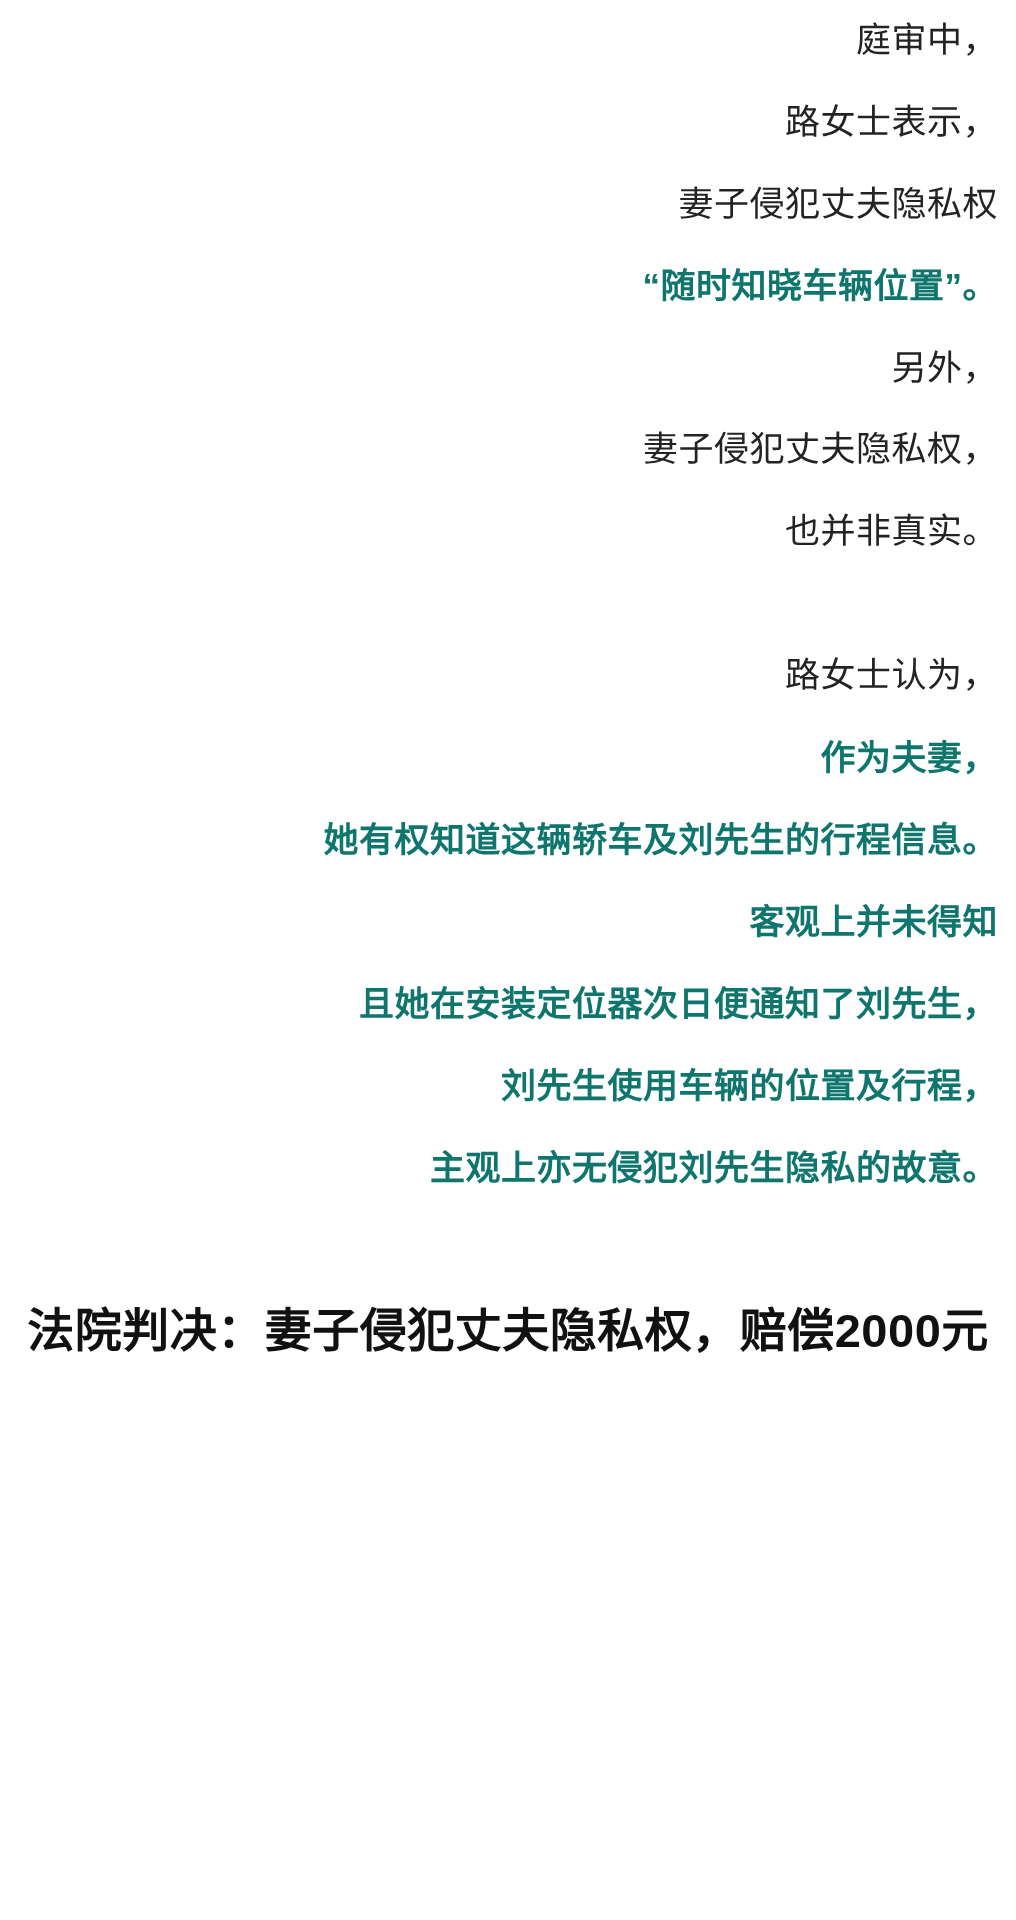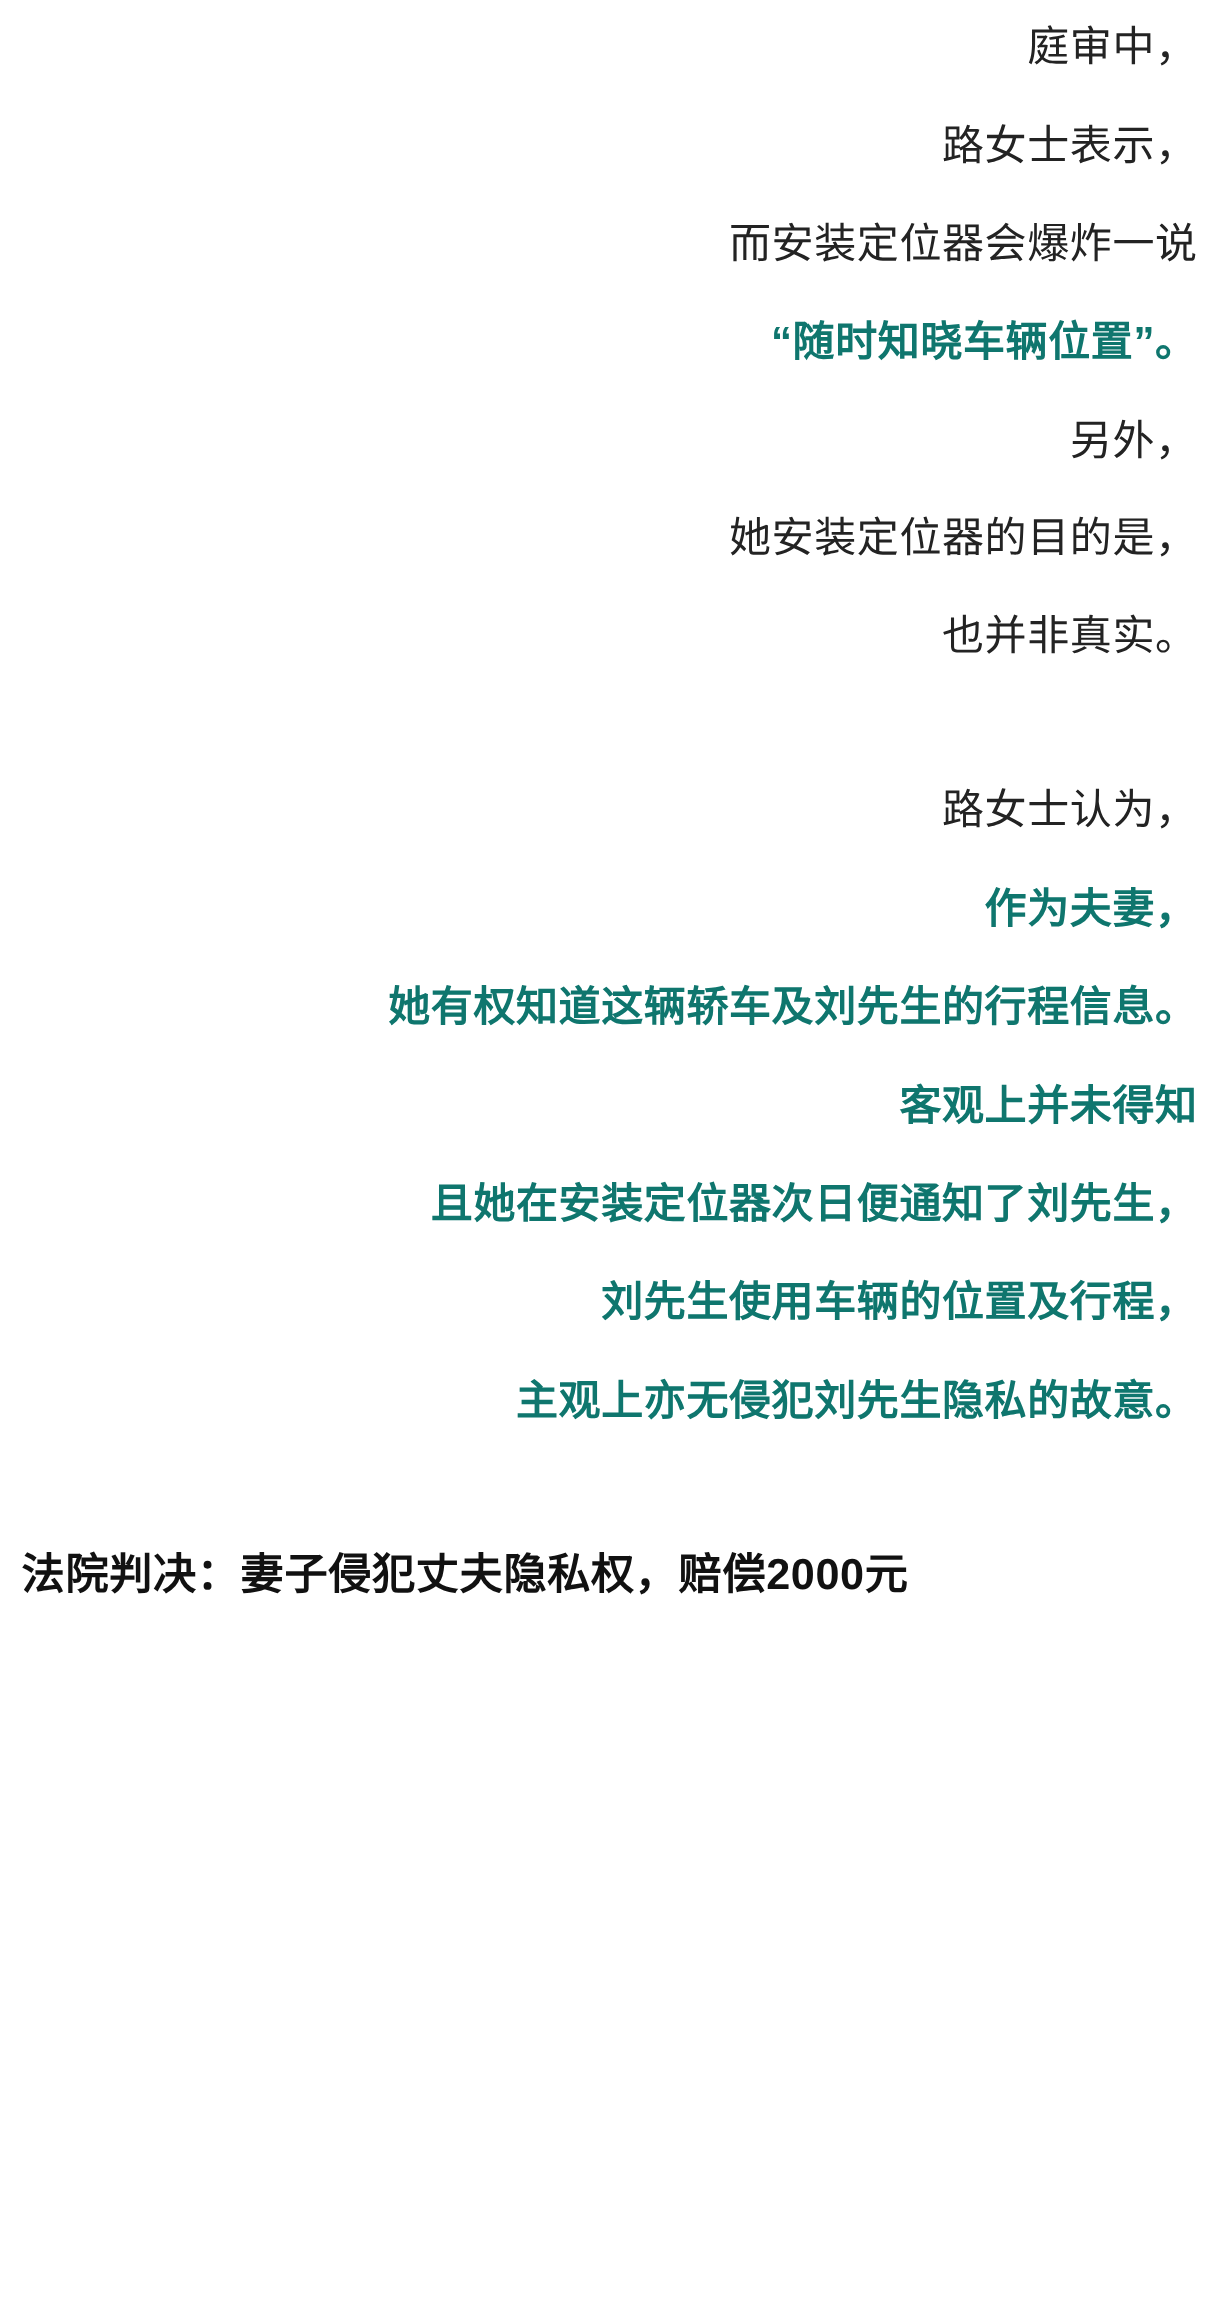--- a/index.html
+++ b/index.html
@@ -38,45 +38,45 @@
   .line.accent {
     color: #0f766e;
     font-weight: 700;
   }
   .line.gap-before {
     padding-top: 62px;
     font-family: Liberation Serif, serif;
   }
   .verdict {
     width: 100%;
-    text-align: left;
-    font-size: 36px;
+    text-align: center;
+    font-size: 47px;
     line-height: 1.3;
     font-weight: 700;
     color: #111111;
     padding: 44px 0 16px 0;
     letter-spacing: 0.5px;
     white-space: pre-wrap;
   }
   .spacer {
     height: 18px;
     width: 100%;
   }
 </style>
 </head>
 <body>
 
 <div class="article">
 
   <p class="line">庭审中，</p>
   <p class="line">路女士表示，</p>
-  <p class="line">而安装定位器会爆炸一说</p>
+  <p class="line">妻子侵犯丈夫隐私权</p>
   <p class="line accent">“随时知晓车辆位置”。</p>
   <p class="line">另外，</p>
-  <p class="line">她安装定位器的目的是，</p>
+  <p class="line">妻子侵犯丈夫隐私权，</p>
   <p class="line">也并非真实。</p>
 
   <div class="spacer"></div>
 
   <p class="line gap-before">路女士认为，</p>
   <p class="line accent">作为夫妻，</p>
   <p class="line accent">她有权知道这辆轿车及刘先生的行程信息。</p>
   <p class="line accent">客观上并未得知</p>
   <p class="line accent">且她在安装定位器次日便通知了刘先生，</p>
   <p class="line accent">刘先生使用车辆的位置及行程，</p>

